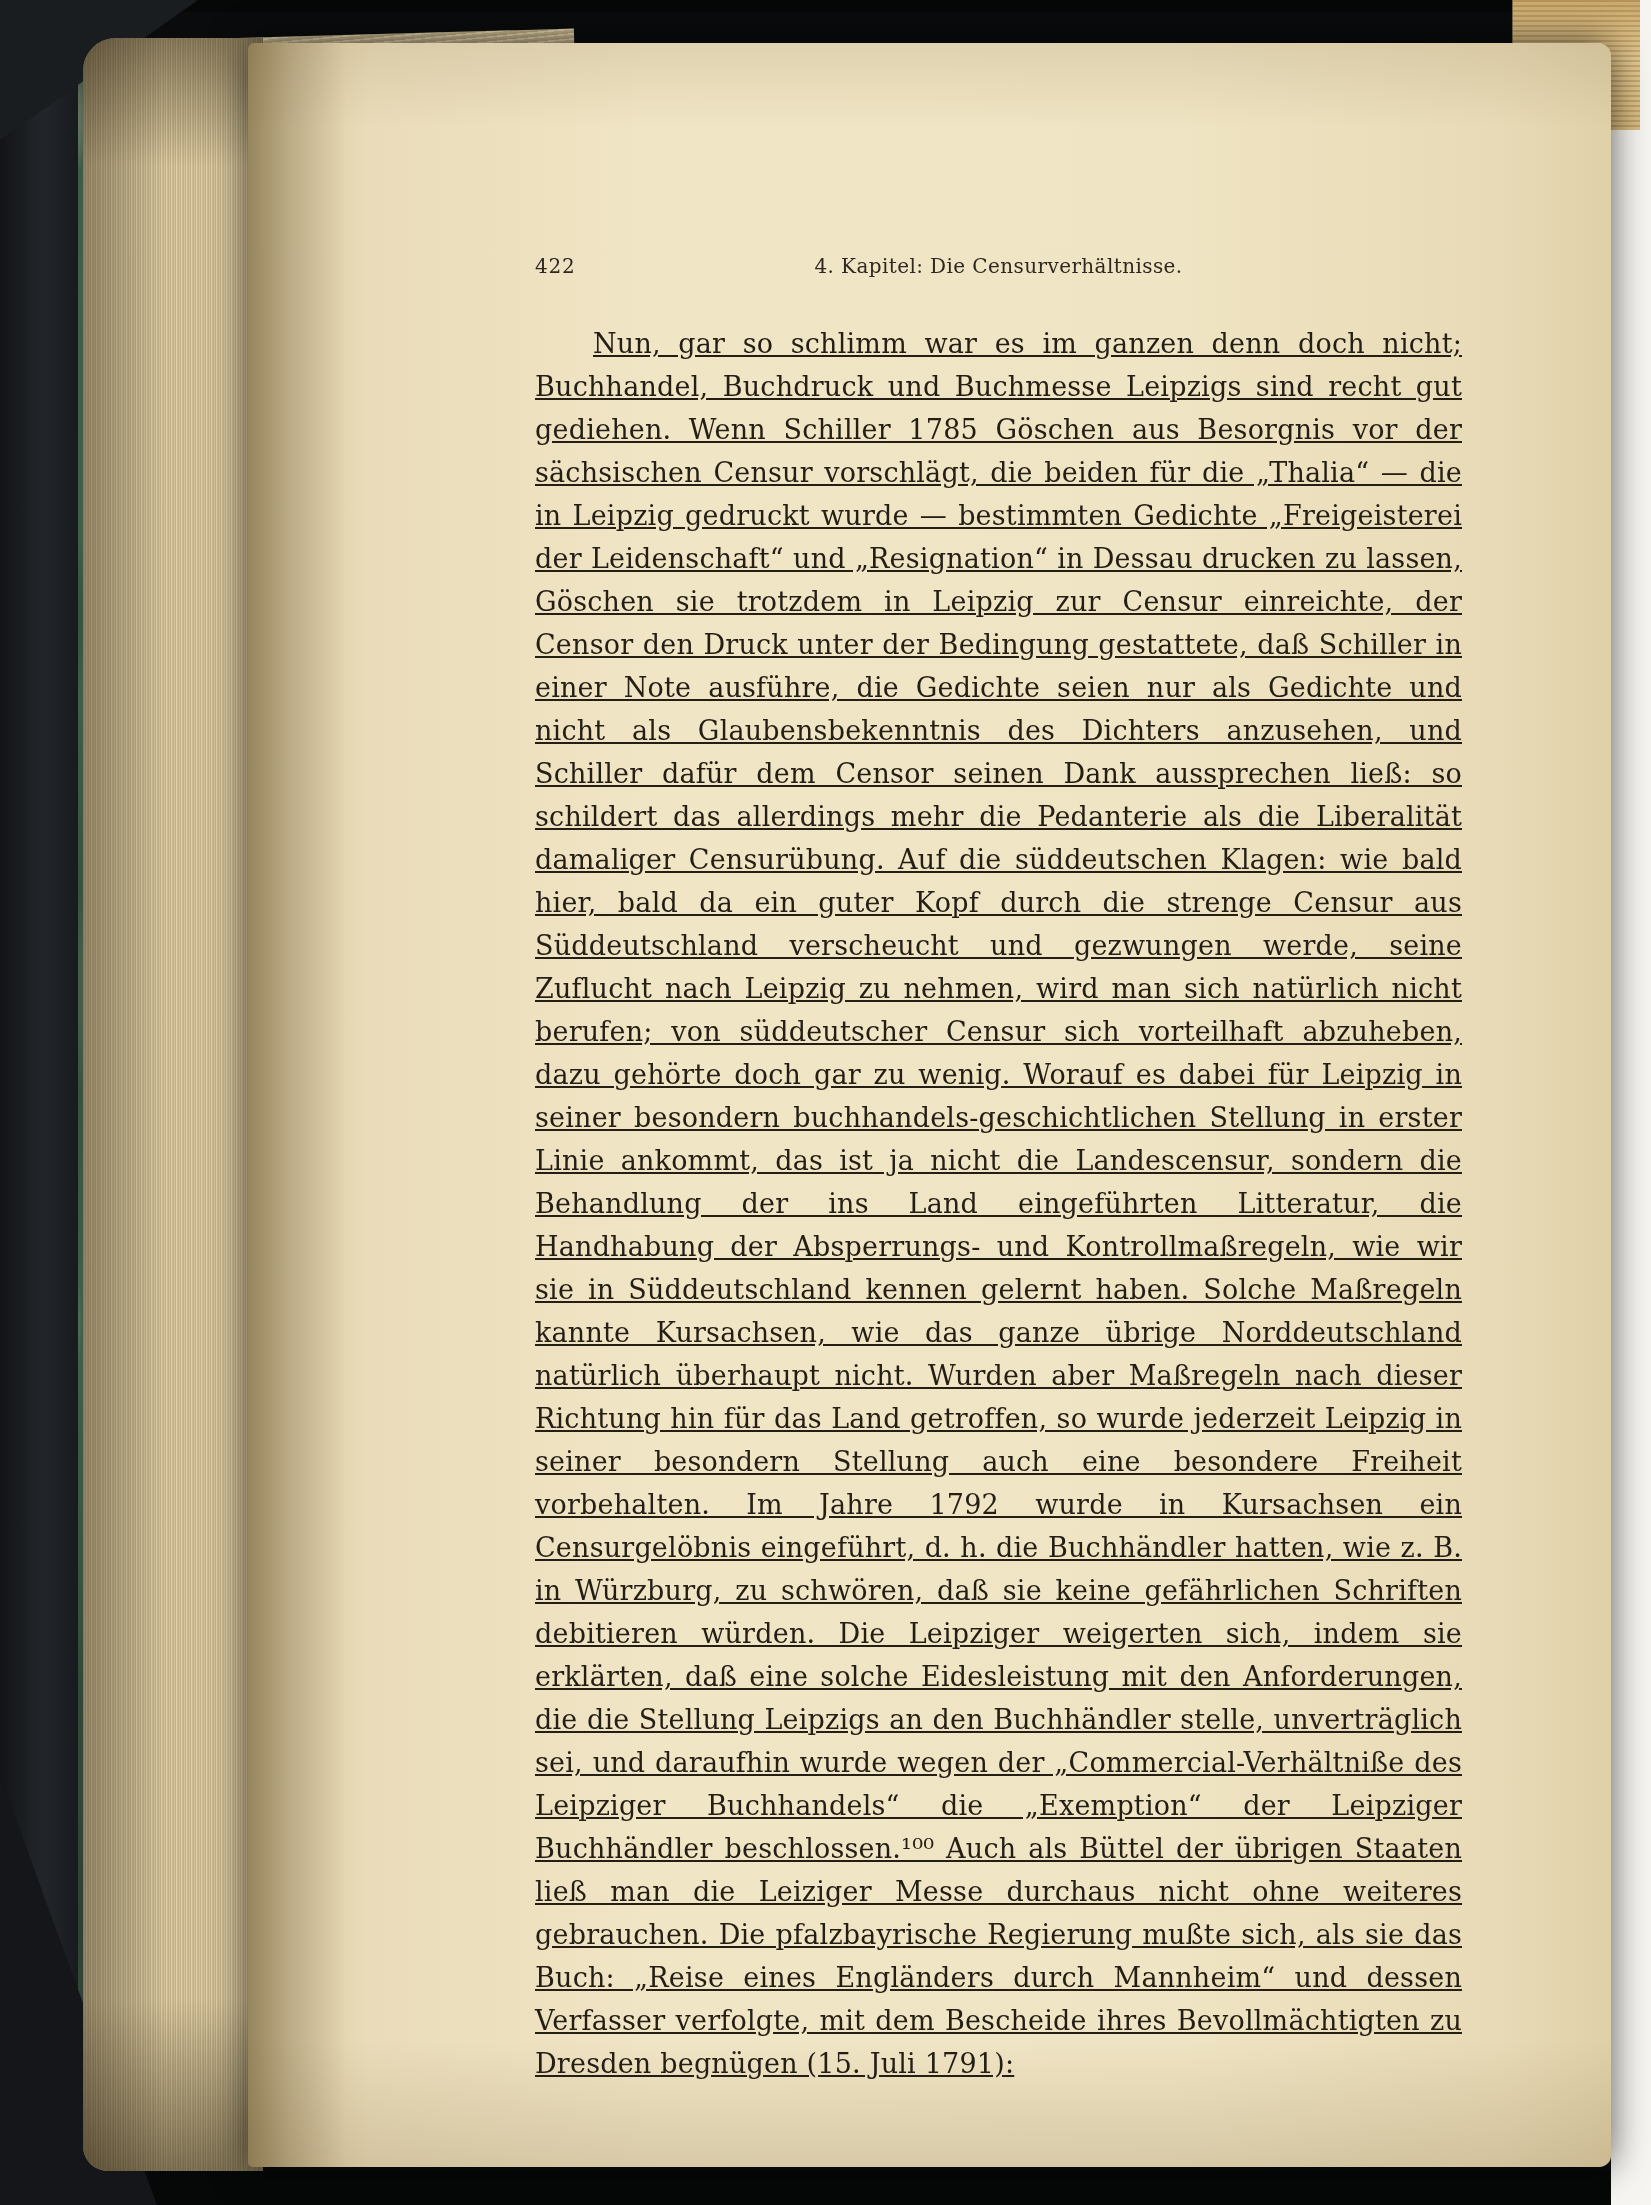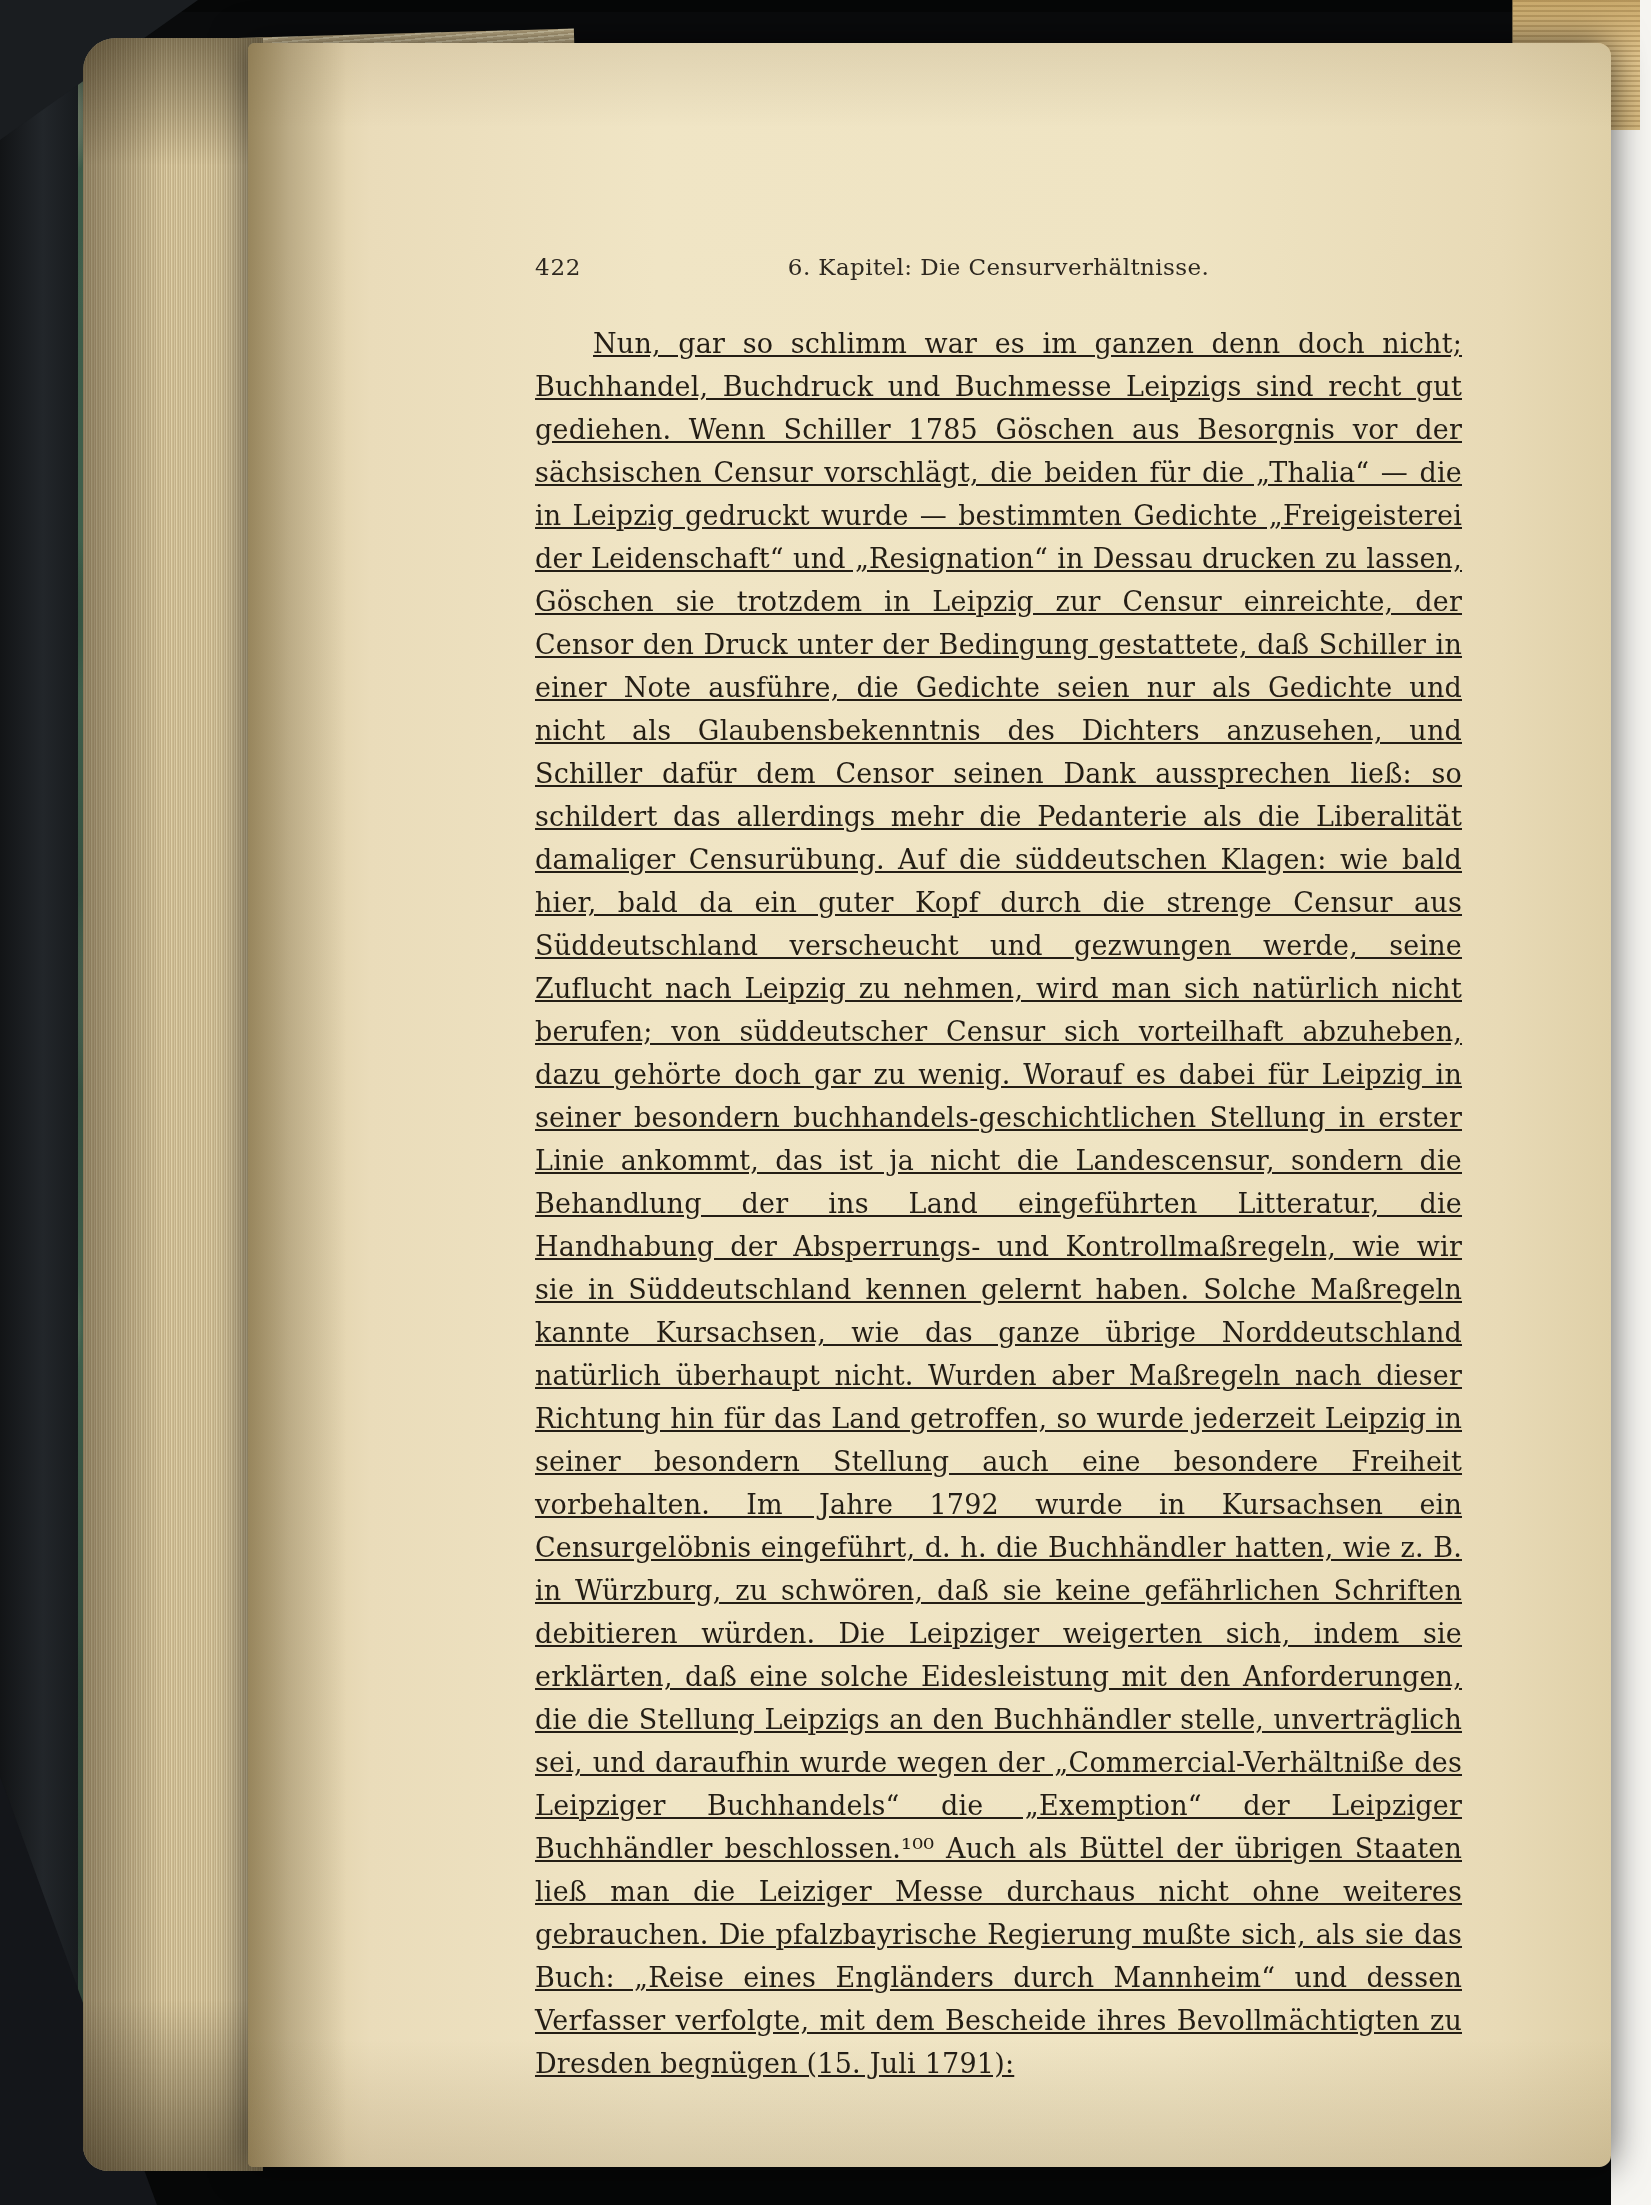--- a/index.html
+++ b/index.html
@@ -116,21 +116,21 @@
   
   .text-block {
     position: absolute;
     left: 287px; top: 211px;
     width: 927px;
     color: #29221a;
   }
   .running-head {
     position: relative;
     height: 40px;
-    font-size: 23px;
+    font-size: 20px;
     color: #2e2820;
   }
   .page-number {
     position: absolute;
     left: 0; top: 0;
     letter-spacing: 0.8px;
   }
   .chapter-title {
     display: block;
     width: 100%;
@@ -199,21 +199,21 @@
 
   <div class="page-edges-top"></div>
   <div class="page-edges"></div>
 
   <div class="page">
     <div class="gutter-shadow"></div>
 
     <div class="text-block">
       <div class="running-head">
         <span class="page-number">422</span>
-        <span class="chapter-title">6. Kapitel: Die Censurverhältnisse.</span>
+        <span class="chapter-title">4. Kapitel: Die Censurverhältnisse.</span>
       </div>
 
       <p class="body-text">Nun, gar so schlimm war es im ganzen denn doch nicht; Buchhandel, Buchdruck und Buchmesse Leipzigs sind recht gut gediehen. Wenn Schiller 1785 Göschen aus Besorgnis vor der sächsischen Censur vorschlägt, die beiden für die „Thalia“ — die in Leipzig gedruckt wurde — bestimmten Gedichte „Freigeisterei der Leidenschaft“ und „Resignation“ in Dessau drucken zu lassen, Göschen sie trotzdem in Leipzig zur Censur einreichte, der Censor den Druck unter der Bedingung gestattete, daß Schiller in einer Note ausführe, die Gedichte seien nur als Gedichte und nicht als Glaubensbekenntnis des Dichters anzusehen, und Schiller dafür dem Censor seinen Dank aussprechen ließ: so schildert das allerdings mehr die Pedanterie als die Liberalität damaliger Censurübung. Auf die süddeutschen Klagen: wie bald hier, bald da ein guter Kopf durch die strenge Censur aus Süddeutschland verscheucht und gezwungen werde, seine Zuflucht nach Leipzig zu nehmen, wird man sich natürlich nicht berufen; von süddeutscher Censur sich vorteilhaft abzuheben, dazu gehörte doch gar zu wenig. Worauf es dabei für Leipzig in seiner besondern buchhandels-geschichtlichen Stellung in erster Linie ankommt, das ist ja nicht die Landescensur, sondern die Behandlung der ins Land eingeführten Litteratur, die Handhabung der Absperrungs- und Kontrollmaßregeln, wie wir sie in Süddeutschland kennen gelernt haben. Solche Maßregeln kannte Kursachsen, wie das ganze übrige Norddeutschland natürlich überhaupt nicht. Wurden aber Maßregeln nach dieser Richtung hin für das Land getroffen, so wurde jederzeit Leipzig in seiner besondern Stellung auch eine besondere Freiheit vorbehalten. Im Jahre 1792 wurde in Kursachsen ein Censurgelöbnis eingeführt, d. h. die Buchhändler hatten, wie z. B. in Würzburg, zu schwören, daß sie keine gefährlichen Schriften debitieren würden. Die Leipziger weigerten sich, indem sie erklärten, daß eine solche Eidesleistung mit den Anforderungen, die die Stellung Leipzigs an den Buchhändler stelle, unverträglich sei, und daraufhin wurde wegen der „Commercial-Verhältniße des Leipziger Buchhandels“ die „Exemption“ der Leipziger Buchhändler beschlossen.¹⁰⁰ Auch als Büttel der übrigen Staaten ließ man die Leiziger Messe durchaus nicht ohne weiteres gebrauchen. Die pfalzbayrische Regierung mußte sich, als sie das Buch: „Reise eines Engländers durch Mannheim“ und dessen Verfasser verfolgte, mit dem Bescheide ihres Bevollmächtigten zu Dresden begnügen (15. Juli 1791):</p>
     </div>
   </div>
 
 </div>
 
 
 </body></html>

